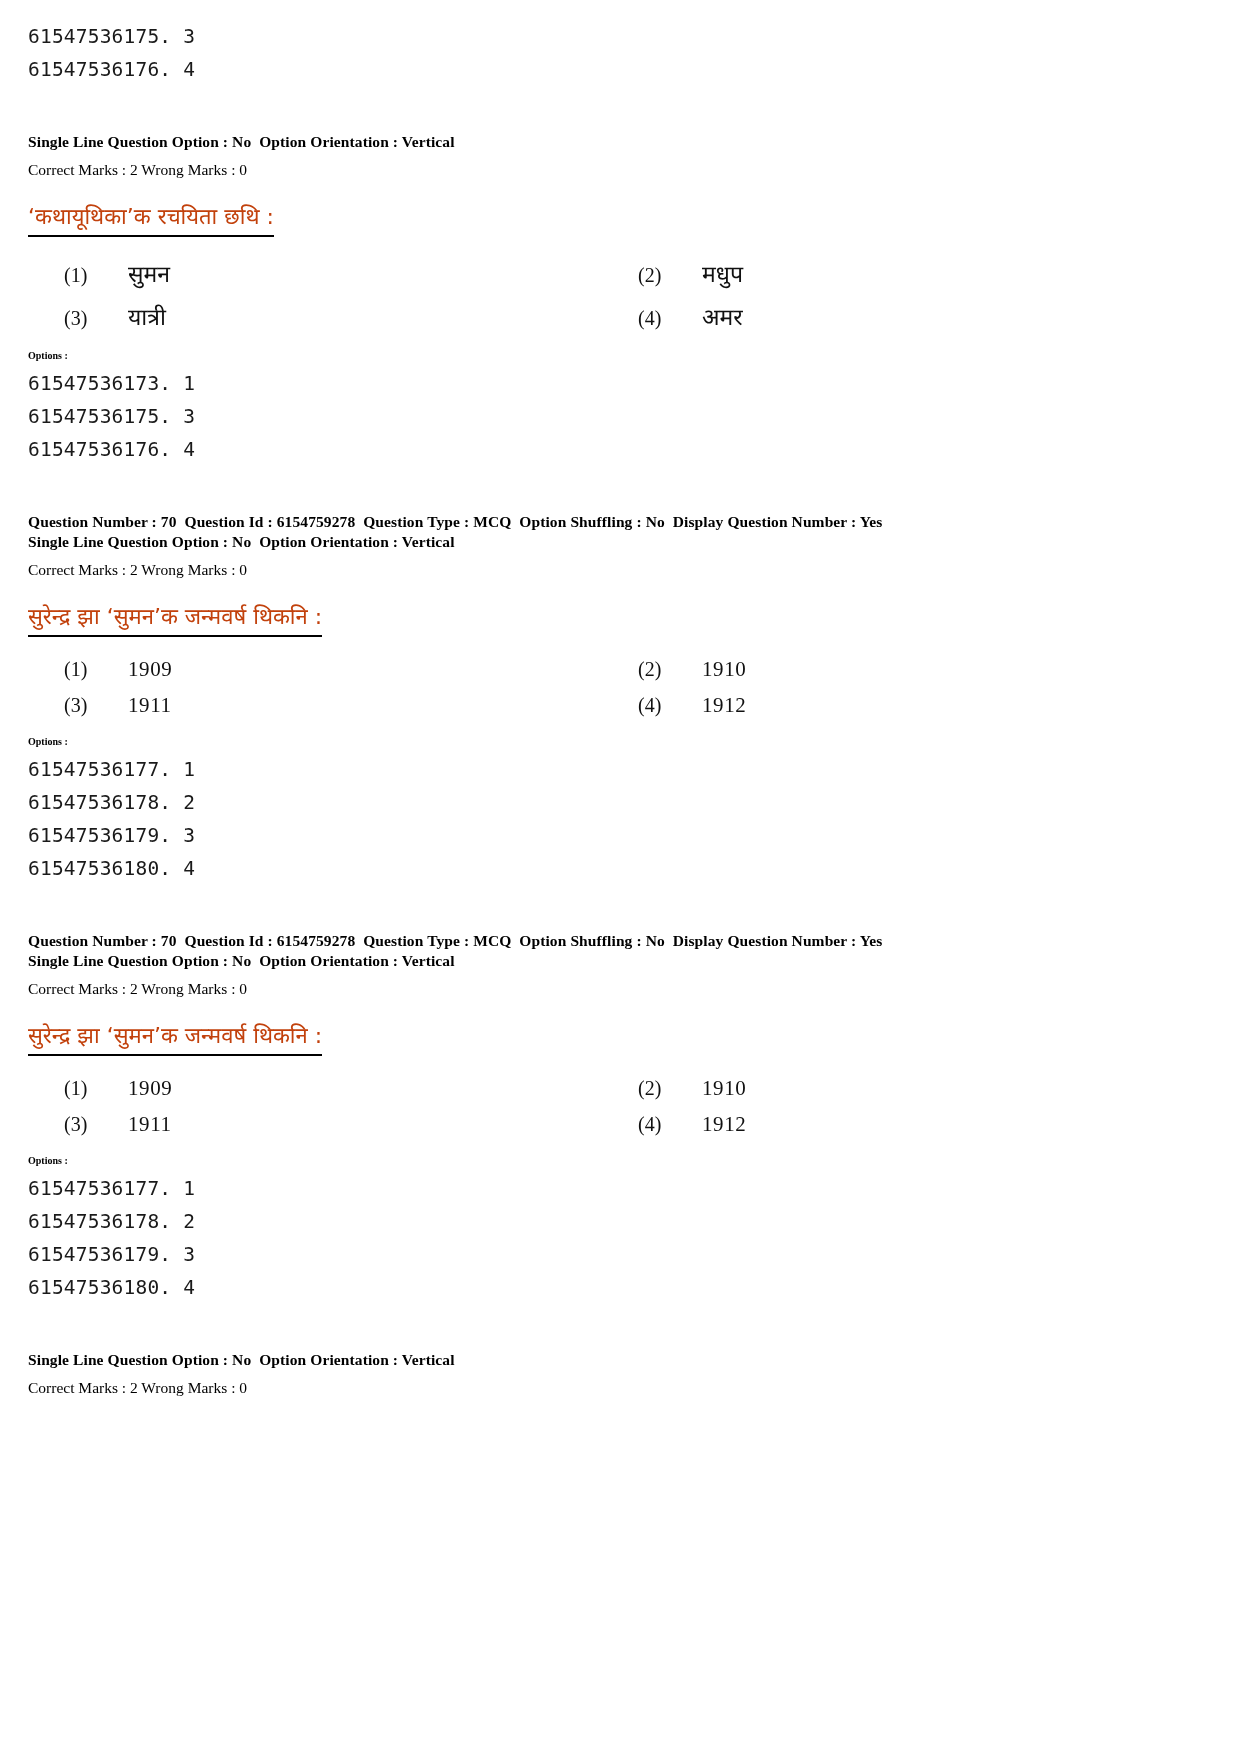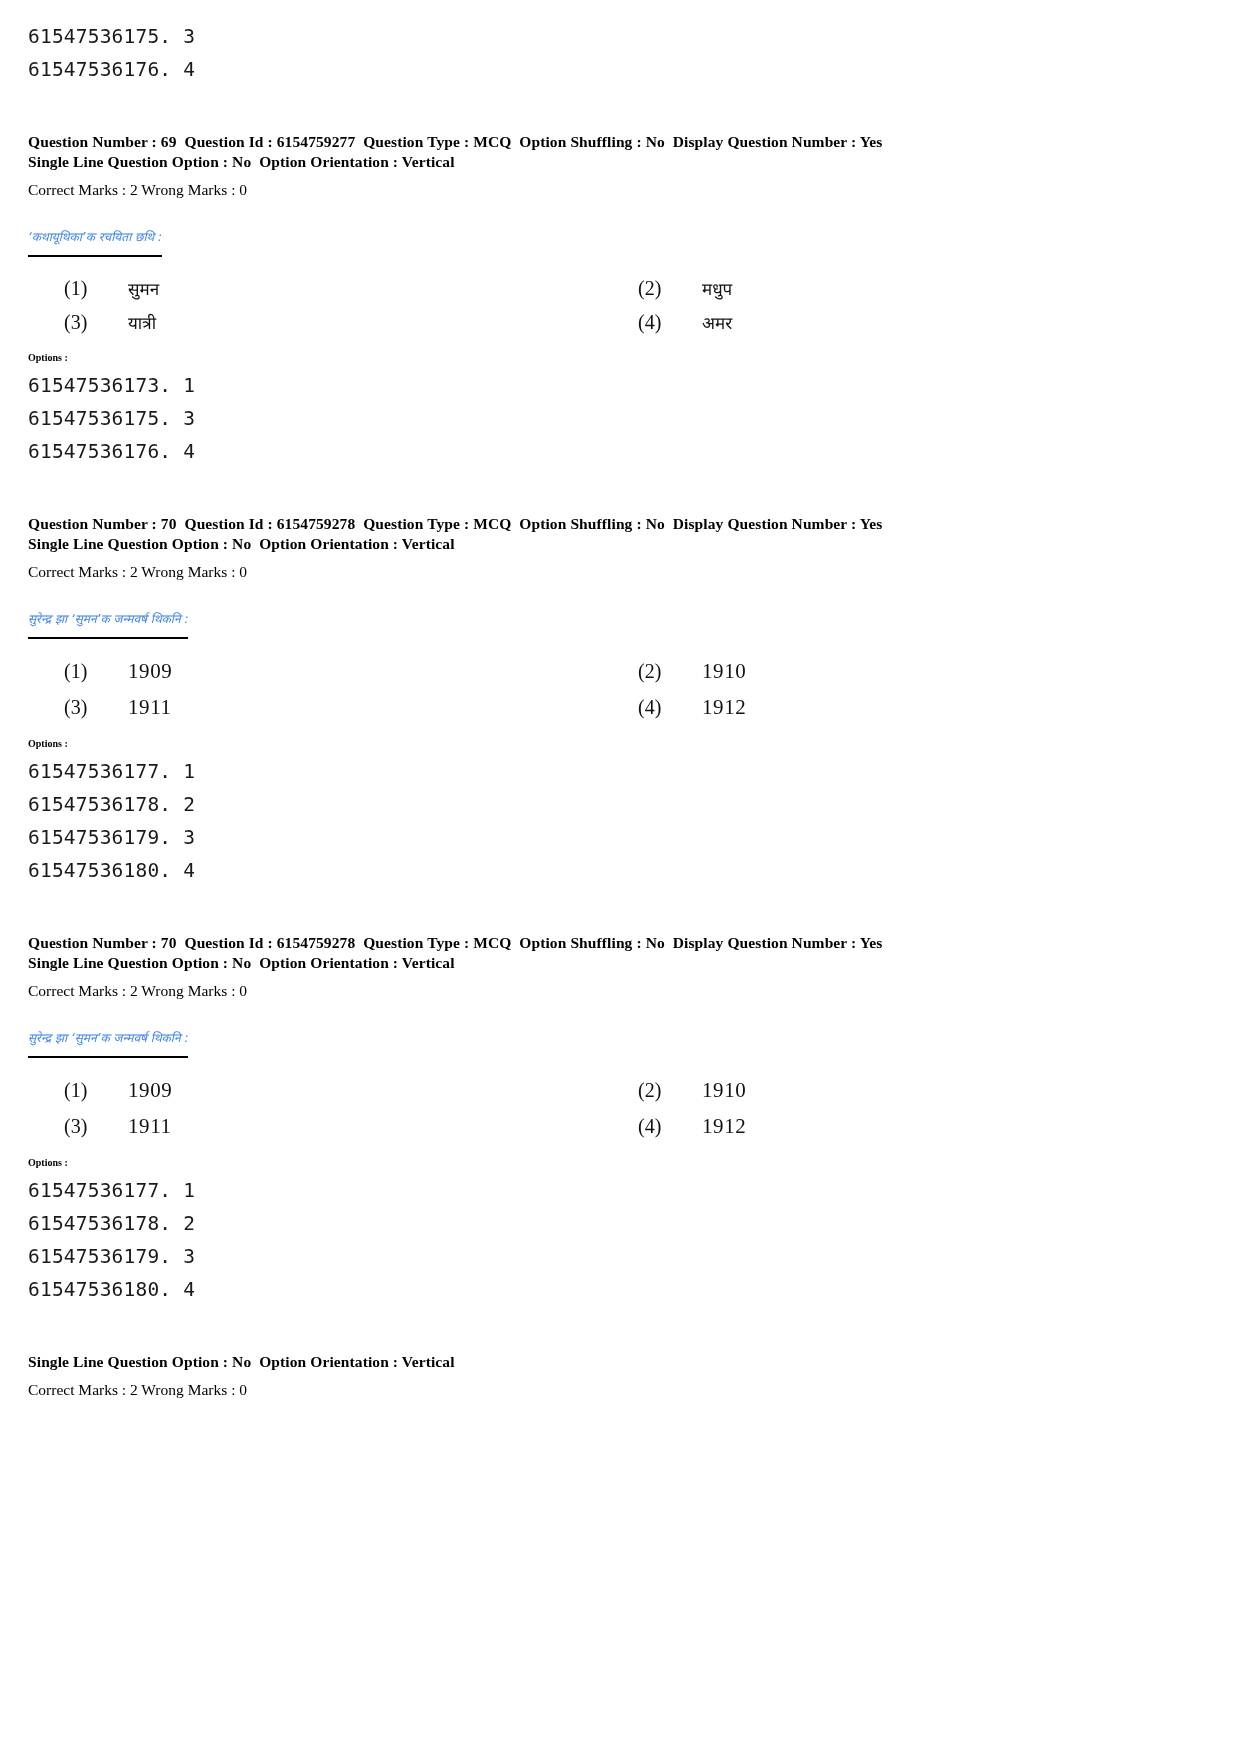--- a/index.html
+++ b/index.html
@@ -53,27 +53,26 @@
   }
 
   
   .qstem-wrap {
     margin-top: 22px;
     display: block;
   }
   .qstem {
     display: inline-block;
     font-family: "DejaVu Sans", sans-serif;
-    font-size: 12px;
+    font-size: 22px;
     line-height: 30px;
-    color: #3b82f6;
+    color: #c2410c;
     border-bottom: 2px solid #000;
     padding-bottom: 3px;
     white-space: pre;
-    font-style: italic;
   }
 
   
   .choices {
     margin-top: 20px;
     width: 100%;
   }
   .choice-row {
     display: flex;
     width: 100%;
@@ -88,21 +87,21 @@
   .choice.left  { padding-left: 36px; }
   .choice.right { padding-left: 18px; }
   .choice-num {
     font-family: "Liberation Serif", "DejaVu Serif", serif;
     font-size: 20px;
     min-width: 64px;
     color: #111;
   }
   .choice-txt {
     font-family: Liberation Mono, monospace;
-    font-size: 17px;
+    font-size: 23px;
     color: #111;
     white-space: pre;
   }
   .choice-txt.num-val {
     font-family: "Liberation Serif", "DejaVu Serif", serif;
     font-size: 21px;
     letter-spacing: 0.6px;
   }
 
   
@@ -126,21 +125,20 @@
   <div class="top-pad"></div>
 
   <div class="block">
     <div class="optid">61547536175. 3</div>
     <div class="optid">61547536176. 4</div>
   </div>
 
   <div class="spacer-lg"></div>
 
   <div class="block">
-    <div class="meta">Question Number : 69  Question Id : 6154759277  Question Type : MCQ  Option Shuffling : No  Display Question Number : Yes</div>
     <div class="meta meta-line2">Single Line Question Option : No  Option Orientation : Vertical</div>
     <div class="meta-marks">Correct Marks : 2  Wrong Marks : 0</div>
 
     <div class="qstem-wrap">
       <span class="qstem">‘कथायूथिका’क रचयिता छथि :</span>
     </div>
 
     <div class="choices">
       <div class="choice-row">
         <div class="choice left">

